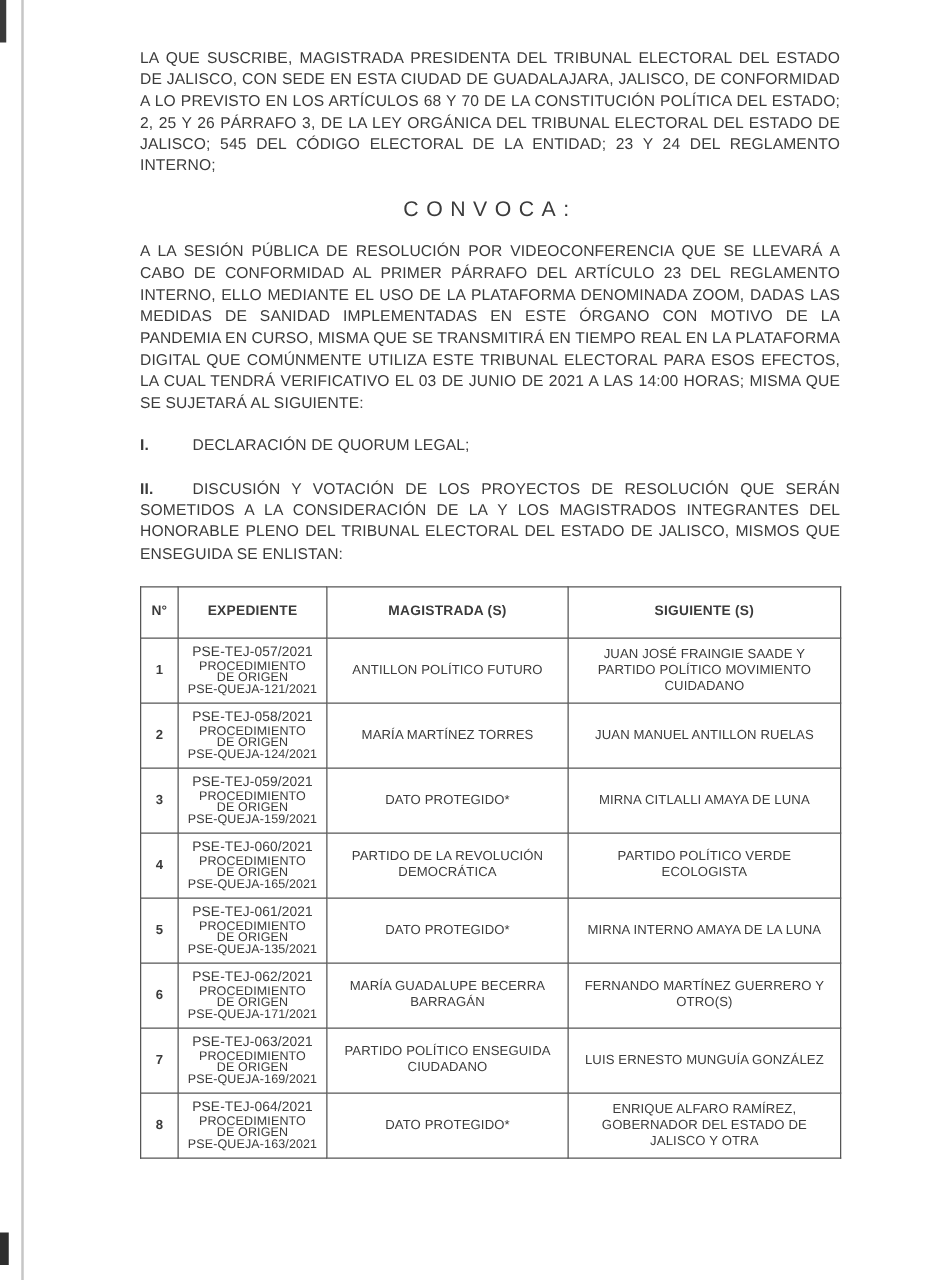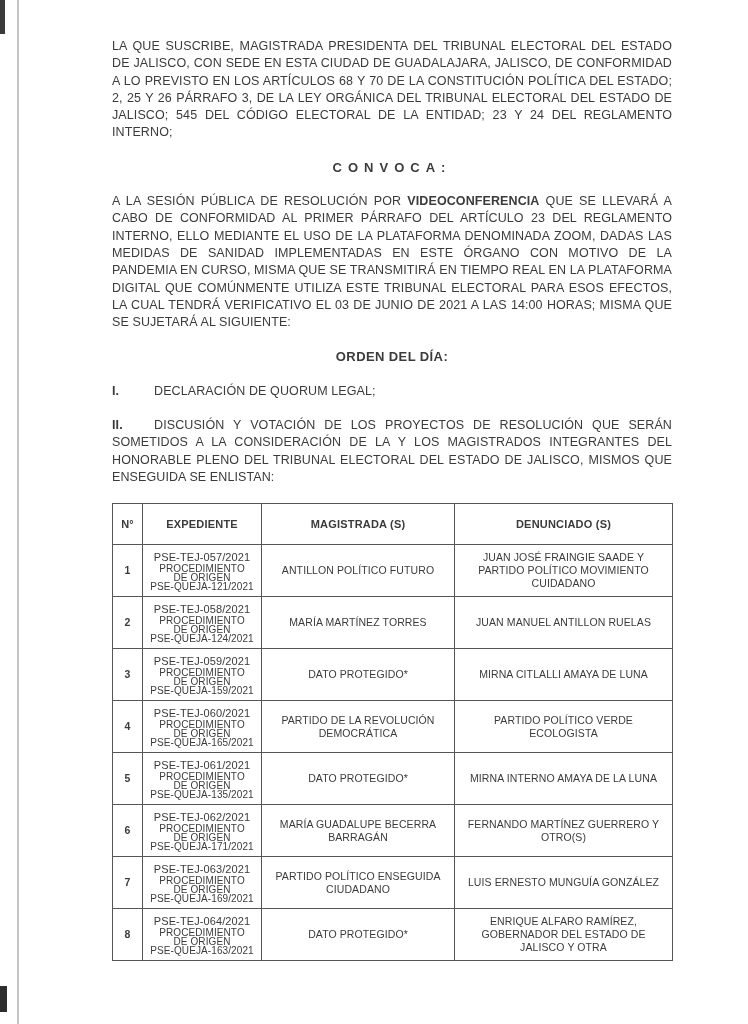--- a/index.html
+++ b/index.html
@@ -27,32 +27,32 @@
     }
     .content {
       position: absolute; left: 112px; top: 38px;
       width: 560px;
       font-size: 12.5px; line-height: 17.3px;
       text-align: justify;
       letter-spacing: 0.1px;
     }
     .para { margin: 0 0 17px 0; }
     .h-convoca {
-      text-align: center; font-weight: bold;
+      text-align: center; font-weight: normal;
       letter-spacing: 6px; margin: 0 0 17px 0;
-      font-size: 13px;
+      font-size: 17px;
     }
     .h-orden {
       text-align: center; font-weight: bold;
       letter-spacing: 0.4px; margin: 4px 0 17px 0;
       font-size: 13px;
     }
     .agenda { margin: 0 0 17px 0; }
     .numeral { display: inline-block; width: 42px; font-weight: bold; }
-    .bold { font-weight: bold; }
+    .bold { font-weight: normal; }
     .italic { }
 
     table.cases {
       width: 560px; border-collapse: collapse; table-layout: fixed;
       margin-top: 7px;
       color: #3b3b3b;
     }
     table.cases th, table.cases td {
       border: 1px solid #565656;
       text-align: center; vertical-align: middle;
@@ -78,39 +78,38 @@
 <div class="artifact-bottom"></div>
 
 <div class="content">
 
   <p class="para">LA QUE SUSCRIBE, MAGISTRADA PRESIDENTA DEL TRIBUNAL ELECTORAL DEL ESTADO DE JALISCO, CON SEDE EN ESTA CIUDAD DE GUADALAJARA, JALISCO, DE CONFORMIDAD A LO PREVISTO EN LOS ARTÍCULOS 68 Y 70 DE LA CONSTITUCIÓN POLÍTICA DEL ESTADO; 2, 25 Y 26 PÁRRAFO 3, DE LA LEY ORGÁNICA DEL TRIBUNAL ELECTORAL DEL ESTADO DE JALISCO; 545 DEL CÓDIGO ELECTORAL DE LA ENTIDAD; 23 Y 24 DEL REGLAMENTO INTERNO;</p>
 
   <p class="h-convoca">CONVOCA:</p>
 
   <p class="para"><span>A LA SESIÓN PÚBLICA DE RESOLUCIÓN POR </span><span class="bold">VIDEOCONFERENCIA</span><span> QUE SE LLEVARÁ A CABO DE CONFORMIDAD AL PRIMER PÁRRAFO DEL ARTÍCULO 23 DEL REGLAMENTO INTERNO, ELLO MEDIANTE EL USO DE LA PLATAFORMA DENOMINADA ZOOM, DADAS LAS MEDIDAS DE SANIDAD IMPLEMENTADAS EN ESTE ÓRGANO CON MOTIVO DE LA PANDEMIA EN CURSO, MISMA QUE SE TRANSMITIRÁ EN TIEMPO REAL EN LA PLATAFORMA DIGITAL QUE COMÚNMENTE UTILIZA ESTE TRIBUNAL ELECTORAL PARA ESOS EFECTOS, LA CUAL TENDRÁ VERIFICATIVO EL 03 DE JUNIO DE 2021 A LAS 14:00 HORAS; MISMA QUE SE SUJETARÁ AL SIGUIENTE:</span></p>
 
-  <p class="h-orden">ORDEN DEL DÍA:</p>
 
   <p class="agenda"><span class="numeral">I.</span><span>DECLARACIÓN DE </span><span class="italic">QUORUM</span><span> LEGAL;</span></p>
 
   <p class="agenda"><span class="numeral">II.</span><span>DISCUSIÓN Y VOTACIÓN DE LOS PROYECTOS DE RESOLUCIÓN QUE SERÁN SOMETIDOS A LA CONSIDERACIÓN DE LA Y LOS MAGISTRADOS INTEGRANTES DEL HONORABLE PLENO DEL TRIBUNAL ELECTORAL DEL ESTADO DE JALISCO, MISMOS QUE ENSEGUIDA SE ENLISTAN:</span></p>
 
   <table class="cases">
     <colgroup>
       <col style="width:30px">
         <col style="width:119px">
         <col style="width:193px">
         <col style="width:218px">
     </colgroup>
     <thead>
       <tr>
         <th>N°</th>
         <th>EXPEDIENTE</th>
         <th>MAGISTRADA (S)</th>
-        <th>DENUNCIADO (S)</th>
+        <th>SIGUIENTE (S)</th>
       </tr>
     </thead>
     <tbody>
       <tr class="data-row">
         <td class="num-cell">1</td>
         <td>
           <div class="exp-main">PSE-TEJ-057/2021</div>
           <div class="exp-sub wrap">PROCEDIMIENTO DE ORIGEN</div>
           <div class="exp-sub">PSE-QUEJA-121/2021</div>
         </td>

